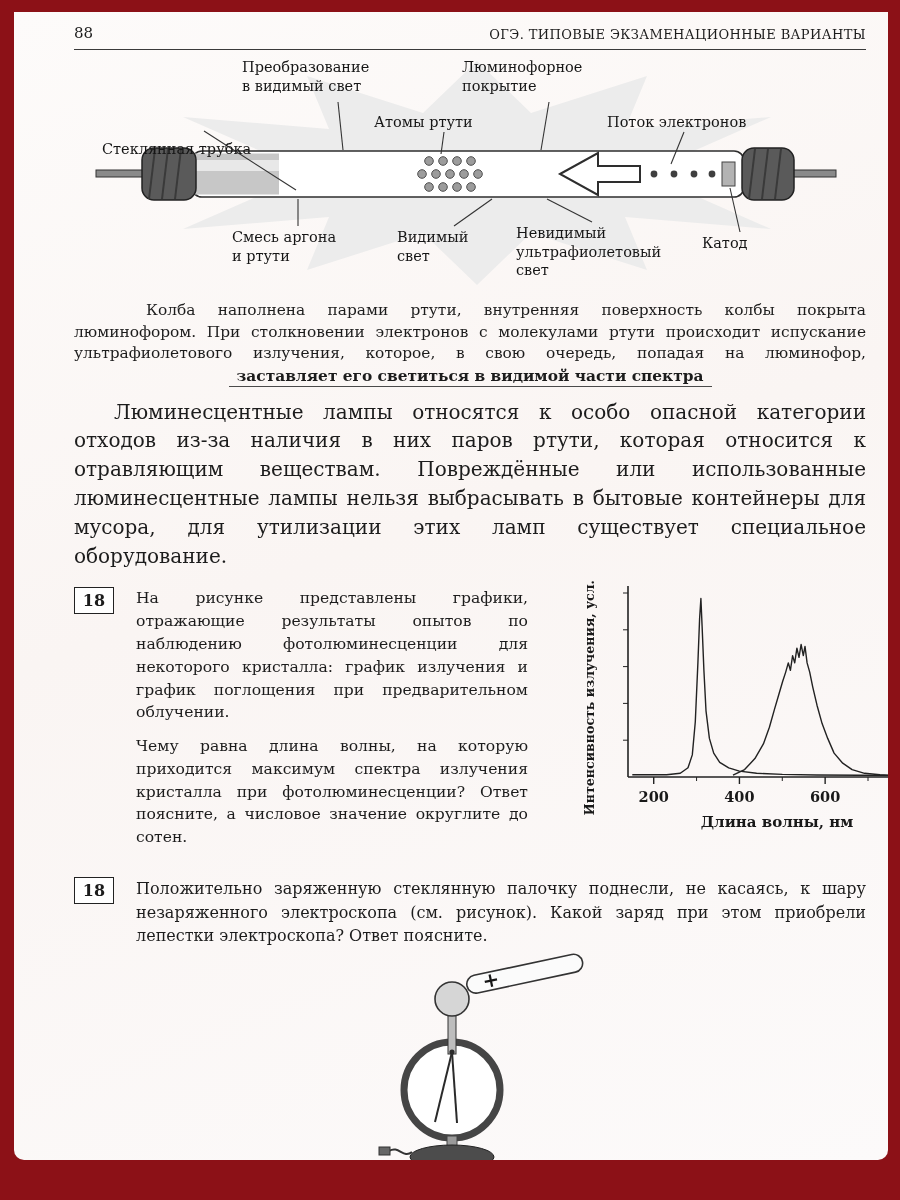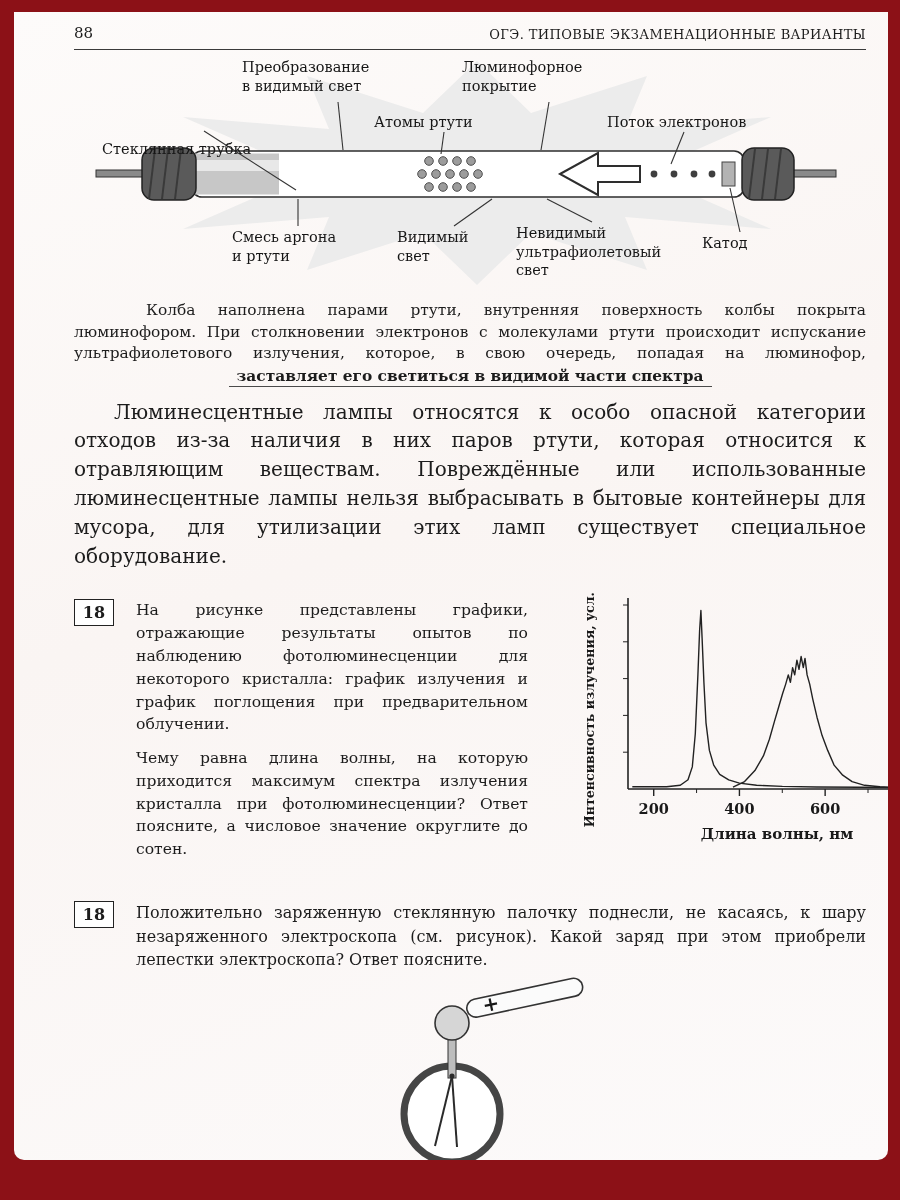--- a/index.html
+++ b/index.html
@@ -36,21 +36,21 @@
   
   .caption{
     margin:8px 0 0;text-align:justify;text-align-last:justify;
     text-indent:72px;font-size:15.4px;line-height:1.4;
   }
   .caption-last{text-align:center;font-size:15.4px;margin:2px 0 0;}
   .caption-last span{border-bottom:1px solid #4a4a4a;padding:0 8px 1px;font-weight:bold;}
   
   .body-par{margin:13px 0 0;text-indent:40px;text-align:justify;font-size:20px;line-height:1.44;}
   
-  .question{display:flex;align-items:flex-start;margin-top:29px;}
+  .question{display:flex;align-items:flex-start;margin-top:17px;}
   .qnum{
     width:38px;height:25px;border:1.7px solid #222;background:#fff;
     font-weight:700;font-size:16px;display:flex;align-items:center;justify-content:center;
     margin-right:22px;flex-shrink:0;
   }
   .q18-cols{display:flex;flex:1;min-width:0;gap:44px;}
   .q18-text{width:392px;flex-shrink:0;}
   .q18-text p{margin:0 0 11px;text-align:justify;font-size:15.6px;line-height:1.46;}
   .chart-fig{margin:-6px 0 0 8px;}
   .chart-fig svg{width:332px;height:252px;display:block;}

